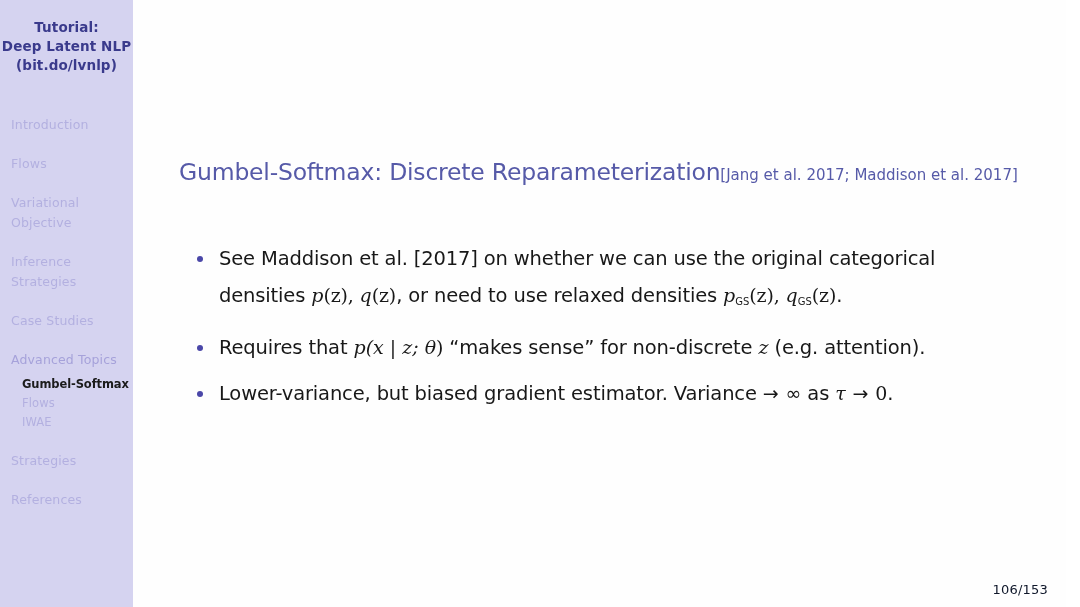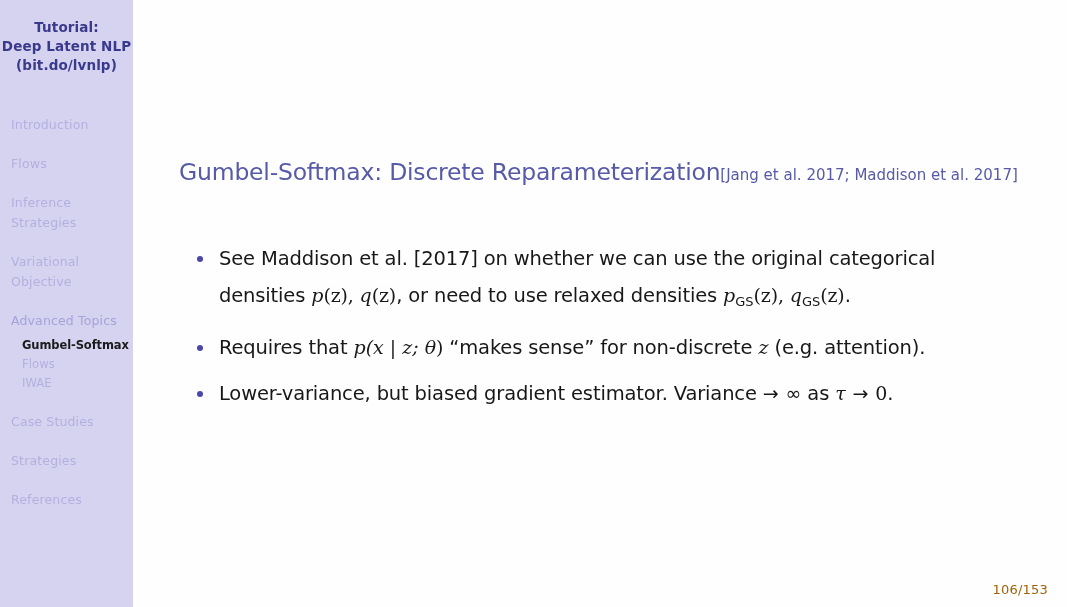--- a/index.html
+++ b/index.html
@@ -132,40 +132,40 @@
     letter-spacing: 0;
   }
   .mr {
     font-family: "DejaVu Serif", serif;
     font-style: normal;
     font-size: 19px;
   }
   .msub {
     font-family: "DejaVu Sans", sans-serif;
     font-style: normal;
-    font-size: 13px;
+    font-size: 10px;
     vertical-align: -0.28em;
     letter-spacing: 0;
   }
   .msym {
     font-family: "DejaVu Sans", sans-serif;
     font-style: normal;
     font-size: 19px;
   }
   .gk {
     font-family: "DejaVu Serif", serif;
     font-style: italic;
     font-size: 19px;
   }
 
   .page-num {
     position: absolute;
     right: 18px;
     bottom: 10px;
-    color: #a16207;
+    color: #0f172a;
     font-size: 13px;
     letter-spacing: 0.2px;
   }
 </style>
 </head>
 <body>
 
 <div class="slide">
 
   <div class="sidebar">
@@ -180,41 +180,41 @@
 
       <div class="nav-section">
         <div class="nav-section-label">Introduction</div>
       </div>
 
       <div class="nav-section">
         <div class="nav-section-label">Flows</div>
       </div>
 
       <div class="nav-section">
+        <div class="nav-section-label">Variational Objective</div>
+      </div>
+
+      <div class="nav-section">
         <div class="nav-section-label">Inference Strategies</div>
       </div>
 
       <div class="nav-section">
-        <div class="nav-section-label">Variational Objective</div>
+        <div class="nav-section-label">Case Studies</div>
       </div>
 
       <div class="nav-section strong">
         <div class="nav-section-label">Advanced Topics</div>
         <div class="sub-list">
           <div class="sub-item active">Gumbel-Softmax</div>
           <div class="sub-item">Flows</div>
           <div class="sub-item">IWAE</div>
         </div>
       </div>
 
       <div class="nav-section">
-        <div class="nav-section-label">Case Studies</div>
-      </div>
-
-      <div class="nav-section">
         <div class="nav-section-label">Strategies</div>
       </div>
 
       <div class="nav-section">
         <div class="nav-section-label">References</div>
       </div>
 
     </div>
   </div>
 

